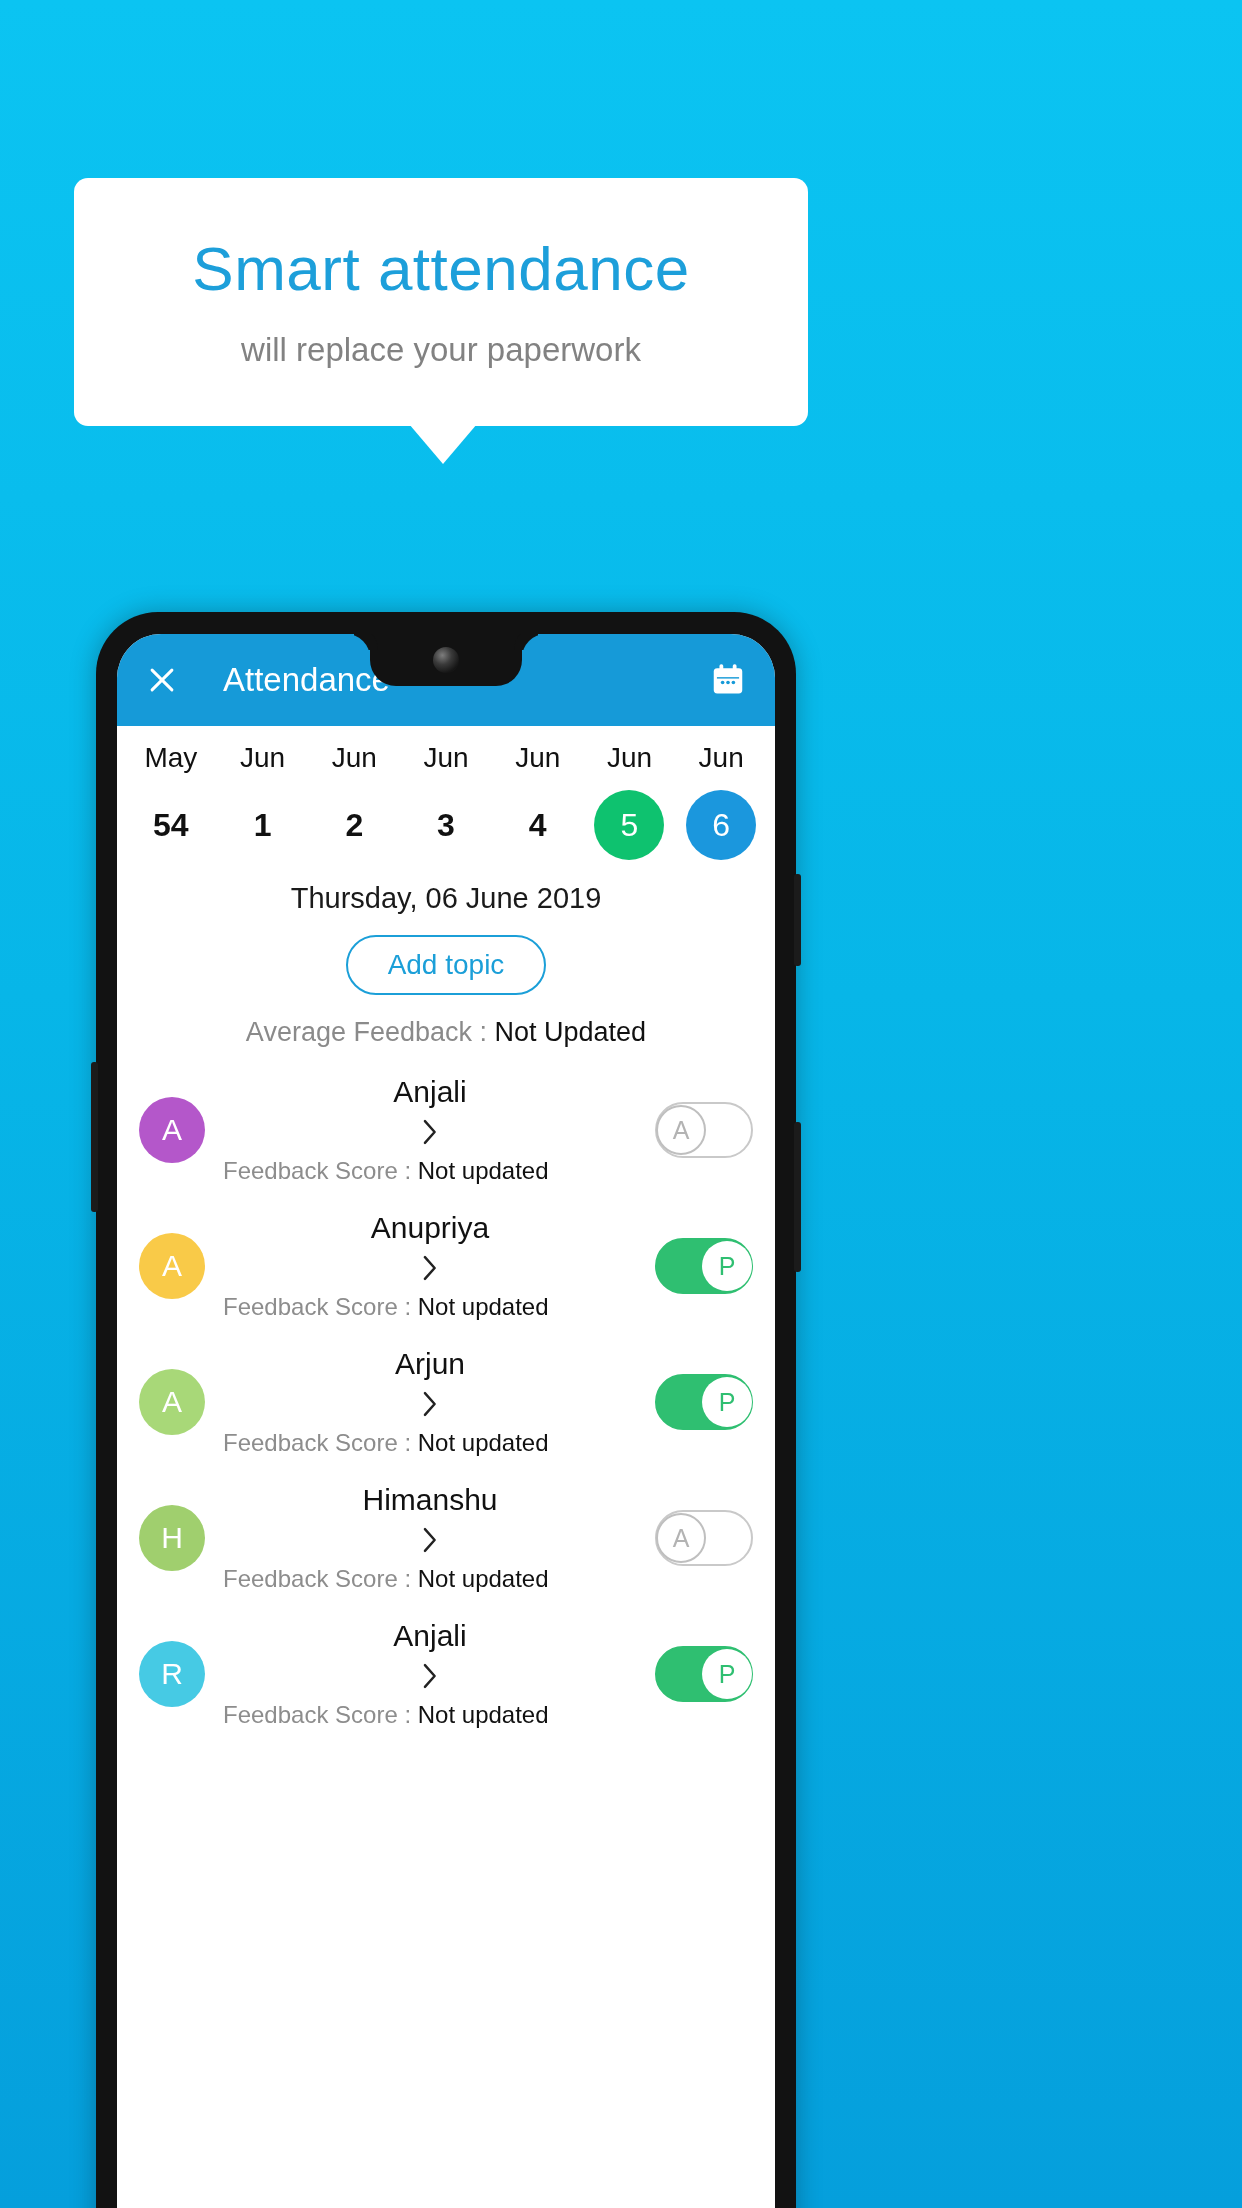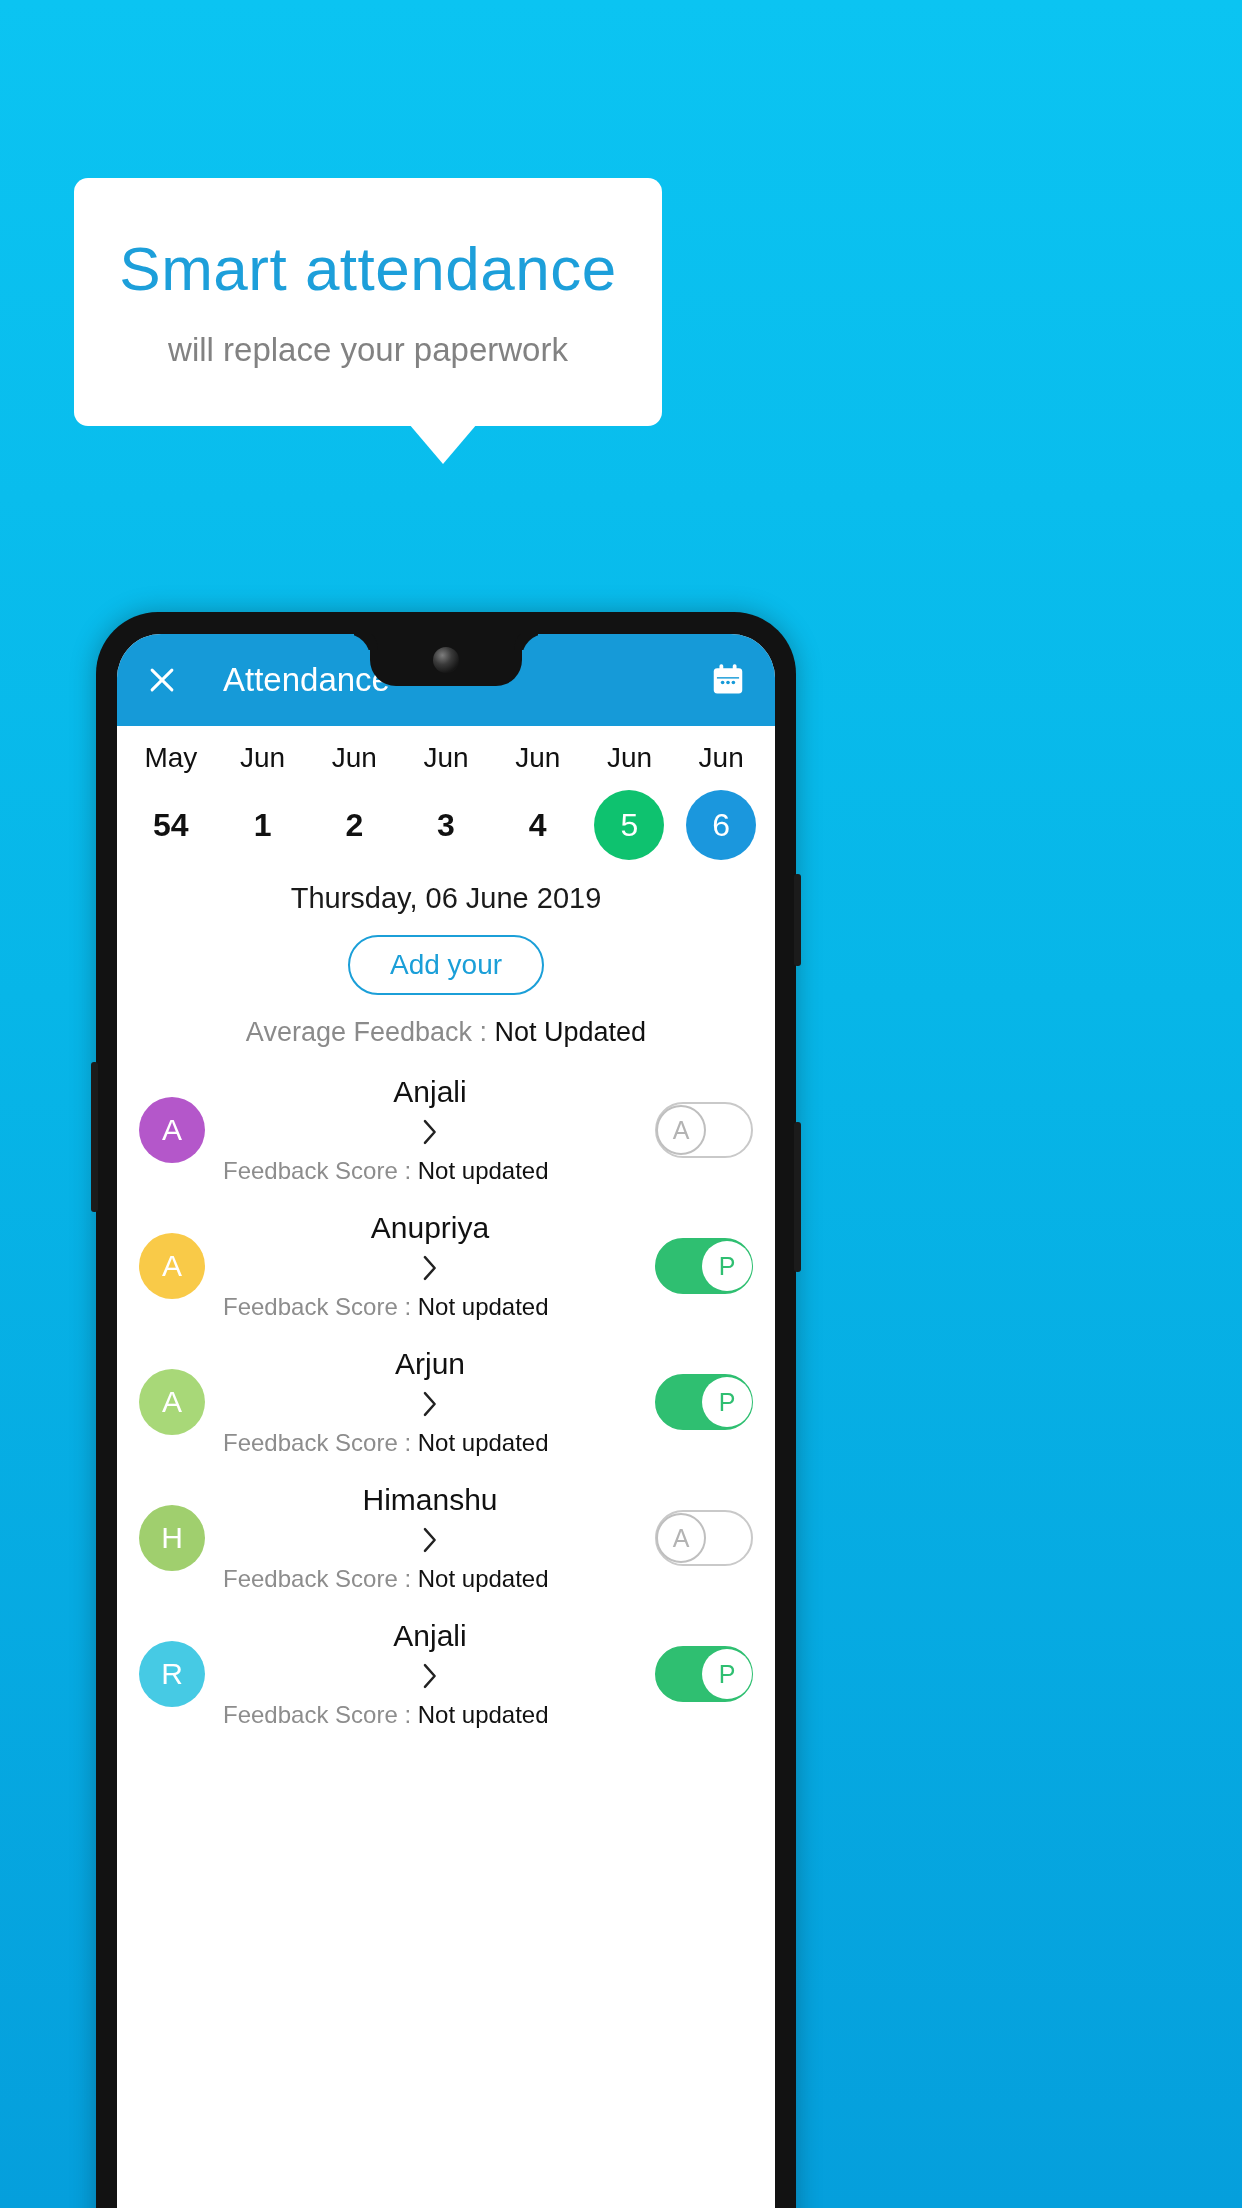--- a/index.html
+++ b/index.html
@@ -14,21 +14,21 @@
   
   #bg {
     position: absolute; inset: 0;
     background: linear-gradient(180deg, #0bc4f2 0%, #07b6e8 45%, #059fdc 100%);
   }
 
   
   #bubble {
     position: absolute;
     left: 74px; top: 178px;
-    width: 588px; height: 248px;
+    width: 734px; height: 248px;
     background: #ffffff;
     border-radius: 14px;
     display: flex;
     flex-direction: column;
     align-items: center;
     justify-content: center;
   }
   #bubble-tail {
     position: absolute;
     left: 409px; top: 424px;
@@ -356,21 +356,21 @@
         </div>
         <div class="date-cell">
           <div class="date-month">Jun</div>
           <div class="date-num selected">6</div>
         </div>
       </div>
 
     <div id="day-label">Thursday, 06 June 2019</div>
 
     <div id="add-topic-wrap">
-      <button id="add-topic">Add your</button>
+      <button id="add-topic">Add topic</button>
     </div>
 
     <div id="avg-feedback">
       <span>Average Feedback : </span><b>Not Updated</b>
     </div>
 
     <div id="student-list">
         <div class="student-row">
           <div class="avatar" style="background: rgb(180, 87, 202);">A</div>
           <div class="student-info">

